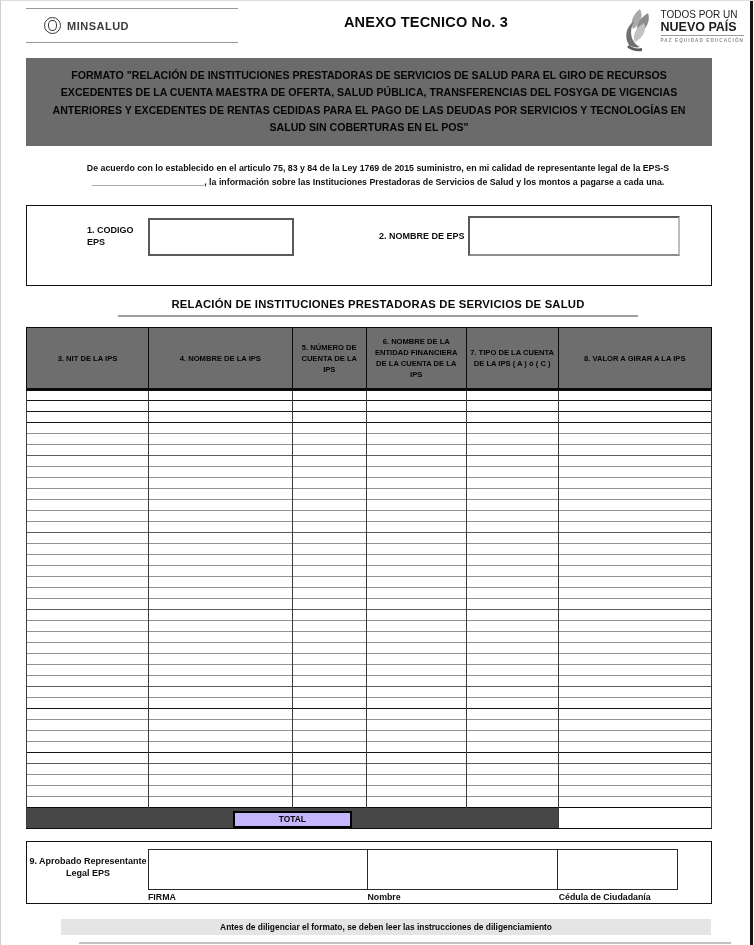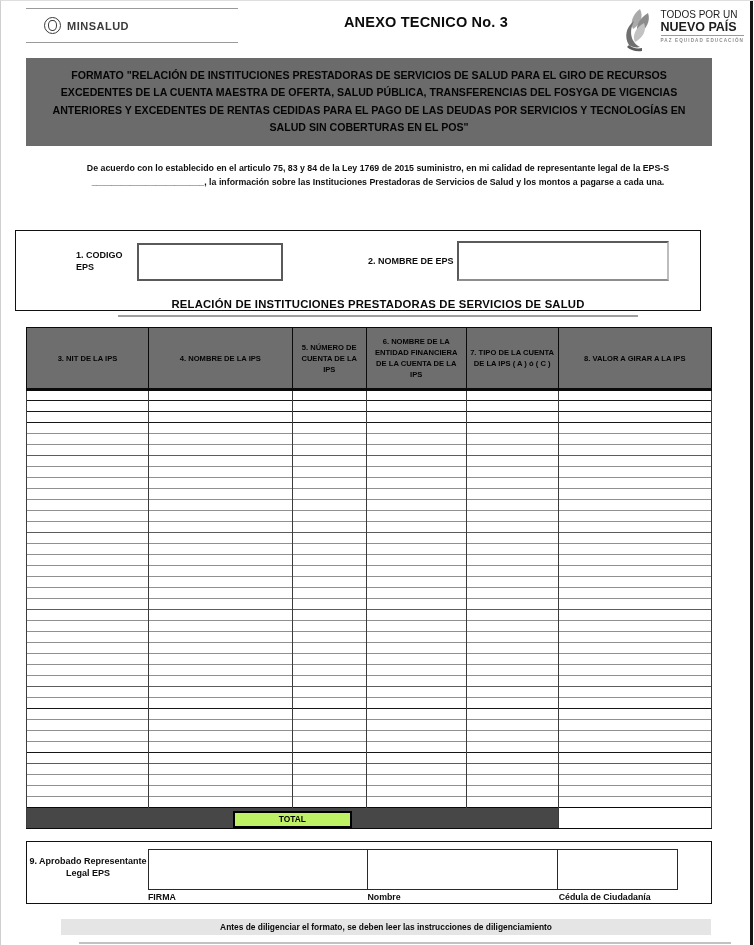--- a/index.html
+++ b/index.html
@@ -35,22 +35,22 @@
   
   .format-block { position:absolute; left:25px; top:57px; width:686px; height:88px;
     background:#6b6b6b; color:#050505; font-weight:bold; font-size:10.6px;
     text-align:center; line-height:1.63; padding:9px 14px; }
 
   
   .intro { position:absolute; left:40px; top:161px; width:674px; text-align:center;
     font-size:8.8px; font-weight:bold; color:#111; line-height:1.55; }
 
   
-  .eps-box { position:absolute; left:14px; top:204px; width:686px; height:81px;
-    border:1.6px solid #111;margin-top:25px; }
+  .eps-box { position:absolute; left:25px; top:204px; width:686px; height:81px;
+    border:1.6px solid #111; }
   .lbl { font-size:9px; font-weight:bold; color:#0d0d0d; line-height:1.35; }
   .codigo-lbl { position:absolute; left:60px; top:18px; }
   .codigo-input { position:absolute; left:121px; top:12px; width:146px; height:38px;
     border:2px solid #5a5a5a; background:#fff; }
   .nombre-lbl { position:absolute; left:352px; top:24px; }
   .nombre-input { position:absolute; left:441px; top:10px; width:212px; height:40px;
     border:2px solid #5a5a5a; border-right-color:#bdbdbd; border-bottom-color:#8d8d8d; background:#fff; }
 
   
   .rel-title { position:absolute; left:117px; top:297px; width:520px; text-align:center;
@@ -65,21 +65,21 @@
     font-size:7.6px; font-weight:bold; color:#050505; text-align:center; padding:2px 3px; line-height:1.45; }
   table.rel thead { border-bottom:3px solid #0a0a0a; }
   table.rel tbody td { height:11px; border-left:1px solid #3c3c3c; border-right:1px solid #3c3c3c; padding:0; }
   table.rel tbody tr { border-bottom:1px solid #909090; }
   table.rel tbody tr:nth-child(-n+3) { border-bottom-color:#161616; }
   table.rel tbody tr:nth-child(7n+6) { border-bottom-color:#5c5c5c; }
   table.rel tbody tr:nth-child(29), table.rel tbody tr:nth-child(33) { border-bottom-color:#161616; }
   table.rel tbody { border:1.6px solid #111; }
   .total-row td { border:1.4px solid #0a0a0a; height:15px; }
   .total-cell { background:#474747; text-align:center; padding:0; }
-  .total-label { display:inline-block; border:2px solid #000; background:#bef264;
+  .total-label { display:inline-block; border:2px solid #000; background:#c4b5fd;
     color:#030303; font-size:8.4px; font-weight:bold; line-height:1.1; padding:2px 44px; }
   .total-value { background:#ffffff; }
 
   
   .approval { position:absolute; left:25px; top:840px; width:686px; height:63px;
     border:1.6px solid #111; }
   .approval-lbl { position:absolute; left:2px; top:13px; width:118px; text-align:center; }
   .sig-box { position:absolute; left:121px; top:7px; width:530px; height:41px;
     border:1.6px solid #2a2a2a; display:flex; }
   .sig-cell-firma { width:41.4%; border-right:1px solid #2a2a2a; }

